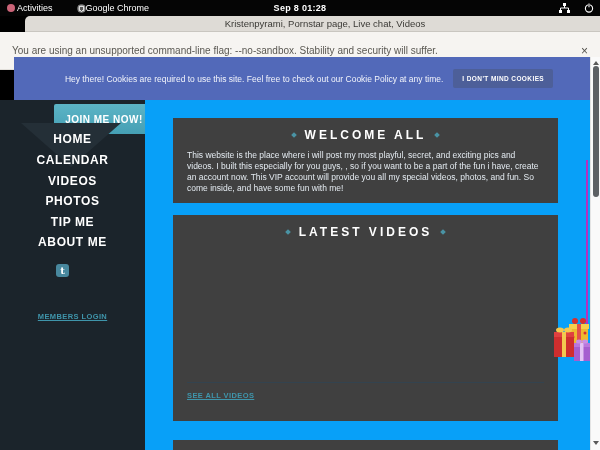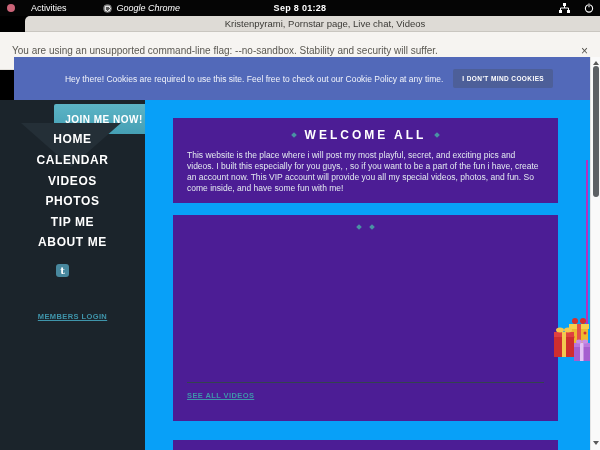--- a/index.html
+++ b/index.html
@@ -3,23 +3,23 @@
 <meta charset="utf-8">
 <style>
   * { margin:0; padding:0; box-sizing:border-box; }
   html,body { width:600px; height:450px; }
   body { font-family:"Liberation Sans", sans-serif; overflow:hidden; }
   .screen { position:relative; width:600px; height:450px; background:#000; overflow:hidden; }
 
   
   .gnome-bar { position:absolute; left:0; top:0; width:600px; height:16px; background:#050505;
     display:flex; align-items:center; color:#fff; font-size:9px; }
-  .gb-left { display:flex; align-items:center; gap:16px; margin-left:7px; }
+  .gb-left { display:flex; align-items:center; gap:2px; margin-left:7px; }
   .dot-activities { width:8px; height:8px; border-radius:50%; background:#cb6478; }
-  .gb-chrome { display:flex; align-items:center; gap:5px; margin-left:36px;font-style:italic; }
+  .gb-chrome { display:flex; align-items:center; margin-left:24px; }
   .chrome-ball { width:9px; height:9px; border-radius:50%;
     background:radial-gradient(circle at 50% 50%, #555 0 2px, #ddd 2px 3px, #9a9a9a 3px); border:1px solid #777; }
   .gb-clock { position:absolute; left:0; right:0; text-align:center; font-size:9px; font-weight:bold; letter-spacing:.3px; }
   .gb-right { position:absolute; right:6px; top:0; height:16px; display:flex; align-items:center; gap:14px; }
   .gb-right svg { display:block; }
 
   
   .titlebar { position:absolute; left:0; top:16px; width:600px; height:16px; background:#dedbd6;
     border-radius:5px 5px 0 0; display:flex; align-items:center; justify-content:center;
     font-size:9.5px; color:#3a3935; border-bottom:1px solid #c9c6c0;margin-left:25px; }
@@ -50,21 +50,21 @@
   .menu-item { position:absolute; left:0; width:145px; text-align:center; color:#fff;
     font-size:12px; font-weight:bold; letter-spacing:.6px; cursor:pointer; }
   .tumblr { position:absolute; left:56px; top:164px; width:13px; height:13px; background:#48889e;
     border-radius:3px; color:#fff; font-family:"DejaVu Serif", serif; font-weight:bold; font-size:10px;
     display:flex; align-items:center; justify-content:center; cursor:pointer; }
   .members-login { position:absolute; left:0; top:212px; width:145px; text-align:center;
     color:#3f95ab; font-size:7.5px; font-weight:bold; letter-spacing:.4px;
     text-decoration:underline; cursor:pointer; }
 
   
-  .panel { position:absolute; left:173px; width:385px; background:#4c1d95; }
+  .panel { position:absolute; left:173px; width:385px; background:#404040; }
   .panel-welcome { top:118px; height:85px; }
   .panel-videos { top:215px; height:206px; }
   .panel-next { top:440px; height:10px; }
   .panel-title { display:flex; align-items:center; justify-content:center; gap:9px;
     padding-top:10px; color:#fff; font-size:12px; font-weight:bold; letter-spacing:3px; }
   .diamond { width:4px; height:4px; background:#4a93a4; transform:rotate(45deg); display:inline-block; }
   .welcome-body { padding:8px 14px 0 14px; color:#e3eaf0; font-size:8.5px; line-height:11px; }
   .videos-divider { position:absolute; left:14px; right:14px; top:167px; height:1px; background:#33434f; }
   .see-all { position:absolute; left:14px; top:176px; color:#3f95ab; font-size:7.5px; font-weight:bold;
     letter-spacing:.4px; text-decoration:underline; cursor:pointer; }
@@ -151,20 +151,21 @@
       <span class="diamond"></span>
       <span>WELCOME ALL</span>
       <span class="diamond"></span>
     </div>
     <div class="welcome-body">This website is the place where i will post my most playful, secret, and exciting pics and videos. I built this especially for you guys, , so if you want to be a part of the fun i have, create an account now. This VIP account will provide you all my special videos, photos, and fun. So come inside, and have some fun with me!</div>
   </div>
 
   <div class="panel panel-videos">
     <div class="panel-title">
       <span class="diamond"></span>
+      <span>LATEST VIDEOS</span>
       <span class="diamond"></span>
     </div>
     <div class="videos-divider"></div>
     <div class="see-all">SEE ALL VIDEOS</div>
   </div>
 
   <div class="panel panel-next"></div>
 
   <div class="chat-edge"></div>
   <div class="gifts">

